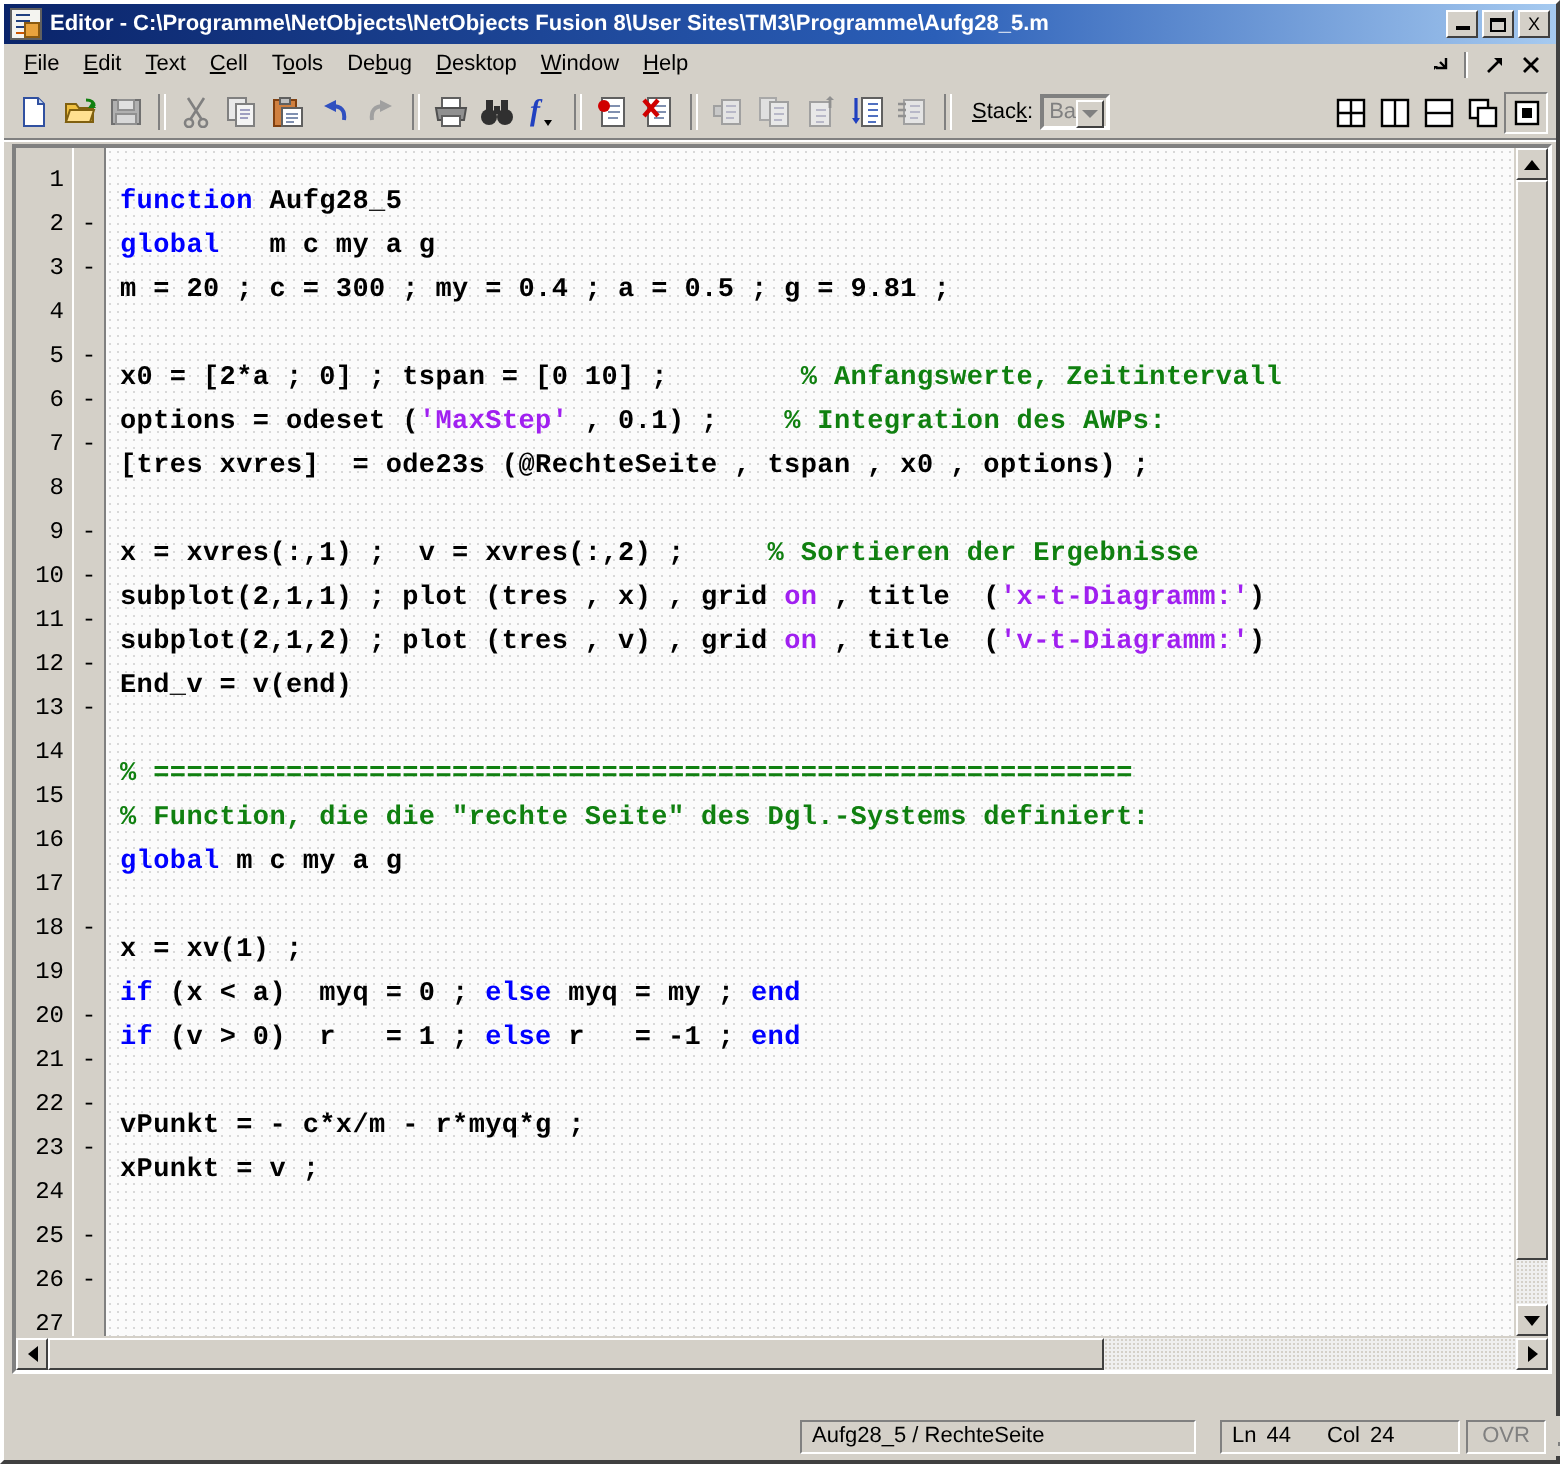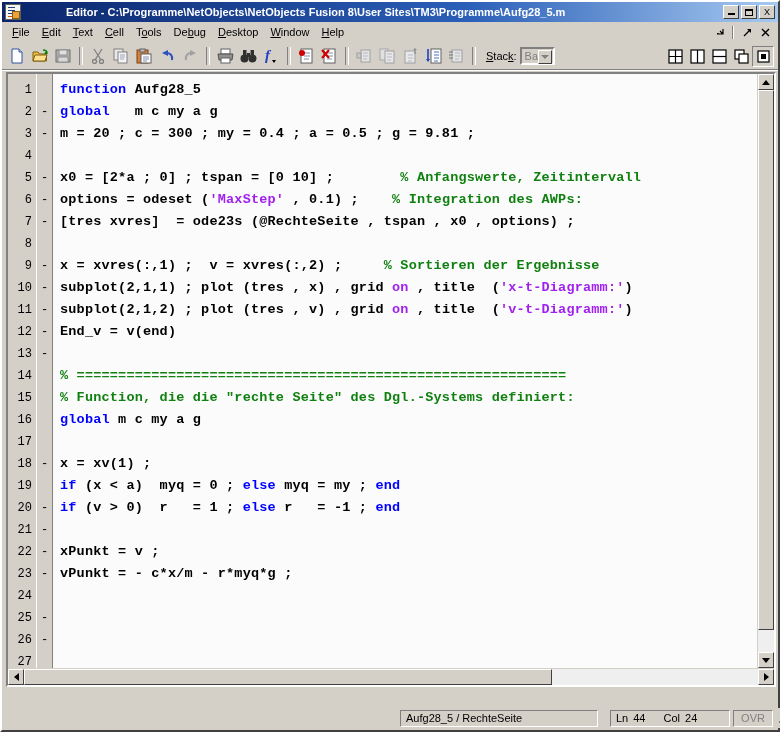--- a/index.html
+++ b/index.html
@@ -15,21 +15,20 @@
     background:#d4d0c8;
     border:2px solid #d4d0c8;
     border-top-color:#ffffff;border-left-color:#ffffff;
     border-right-color:#404040;border-bottom-color:#404040;
   }
   
   .titlebar{
     height:20px;display:flex;align-items:center;
     background:linear-gradient(to right,#0a246a 0%,#2b5fb8 60%,#a6caf0 100%);
     padding:0 2px 0 3px;
-    gap:41px;
   }
   .title-icon{
     width:14px;height:14px;margin-right:4px;flex:0 0 auto;
     background:#f4f4f0;border:1px solid #606060;position:relative;
   }
   .title-icon:before{
     content:"";position:absolute;left:2px;top:2px;width:7px;height:1px;
     background:#204080;box-shadow:0 3px 0 #204080,0 6px 0 #204080,0 9px 0 #cc5500;
   }
   .title-icon:after{
@@ -115,21 +114,21 @@
     width:16px;flex:0 0 16px;background:#d4d0c8;padding-top:5px;box-sizing:border-box;
     border-right:1px solid #808080;text-align:center;
     font-family:"Liberation Mono","DejaVu Sans Mono",monospace;font-size:12px;color:#000;
   }
   .gline{height:22px;line-height:22px;}
   .code-area{
     flex:1 1 auto;min-width:0;position:relative;overflow:hidden;
     background-color:#fbfbfb;
     background-image:radial-gradient(#d8d8d8 0.6px, transparent 0.7px);
     background-size:4px 4px;
-    padding-top:5px;padding-left:7px;box-sizing:border-box;
+    padding-top:17px;padding-left:7px;box-sizing:border-box;
   }
   .cline{
     height:22px;line-height:22px;white-space:pre;
     font-family:"Liberation Mono","DejaVu Sans Mono",monospace;
     font-size:13.5px;font-weight:bold;color:#000000;
     letter-spacing:0.2px;
   }
   .kw{color:#0000ff;}
   .cm{color:#108010;}
   .st{color:#a020f0;}
@@ -490,22 +489,22 @@
           <div class="cline"><span>End_v = v(end)</span></div>
           <div class="cline">&nbsp;</div>
           <div class="cline"><span class="cm">% ===========================================================</span></div>
           <div class="cline"><span class="cm">% Function, die die "rechte Seite" des Dgl.-Systems definiert:</span></div>
           <div class="cline"><span class="kw">global</span><span> m c my a g</span></div>
           <div class="cline">&nbsp;</div>
           <div class="cline"><span>x = xv(1) ;</span></div>
           <div class="cline"><span class="kw">if</span><span> (x &lt; a)  myq = 0 ; </span><span class="kw">else</span><span> myq = my ; </span><span class="kw">end</span></div>
           <div class="cline"><span class="kw">if</span><span> (v &gt; 0)  r   = 1 ; </span><span class="kw">else</span><span> r   = -1 ; </span><span class="kw">end</span></div>
           <div class="cline">&nbsp;</div>
+          <div class="cline"><span>vPunkt = - c*x/m - r*myq*g ;</span></div>
           <div class="cline"><span>xPunkt = v ;</span></div>
-          <div class="cline"><span>vPunkt = - c*x/m - r*myq*g ;</span></div>
           <div class="cline">&nbsp;</div>
         </div>
       <div class="vscroll">
         <div class="sb-btn sb-up">
             <i></i>
           </div>
         <div class="sb-track">
           <div class="sb-thumb" style="top:0;height:96%;"></div>
         </div>
         <div class="sb-btn sb-dn">

